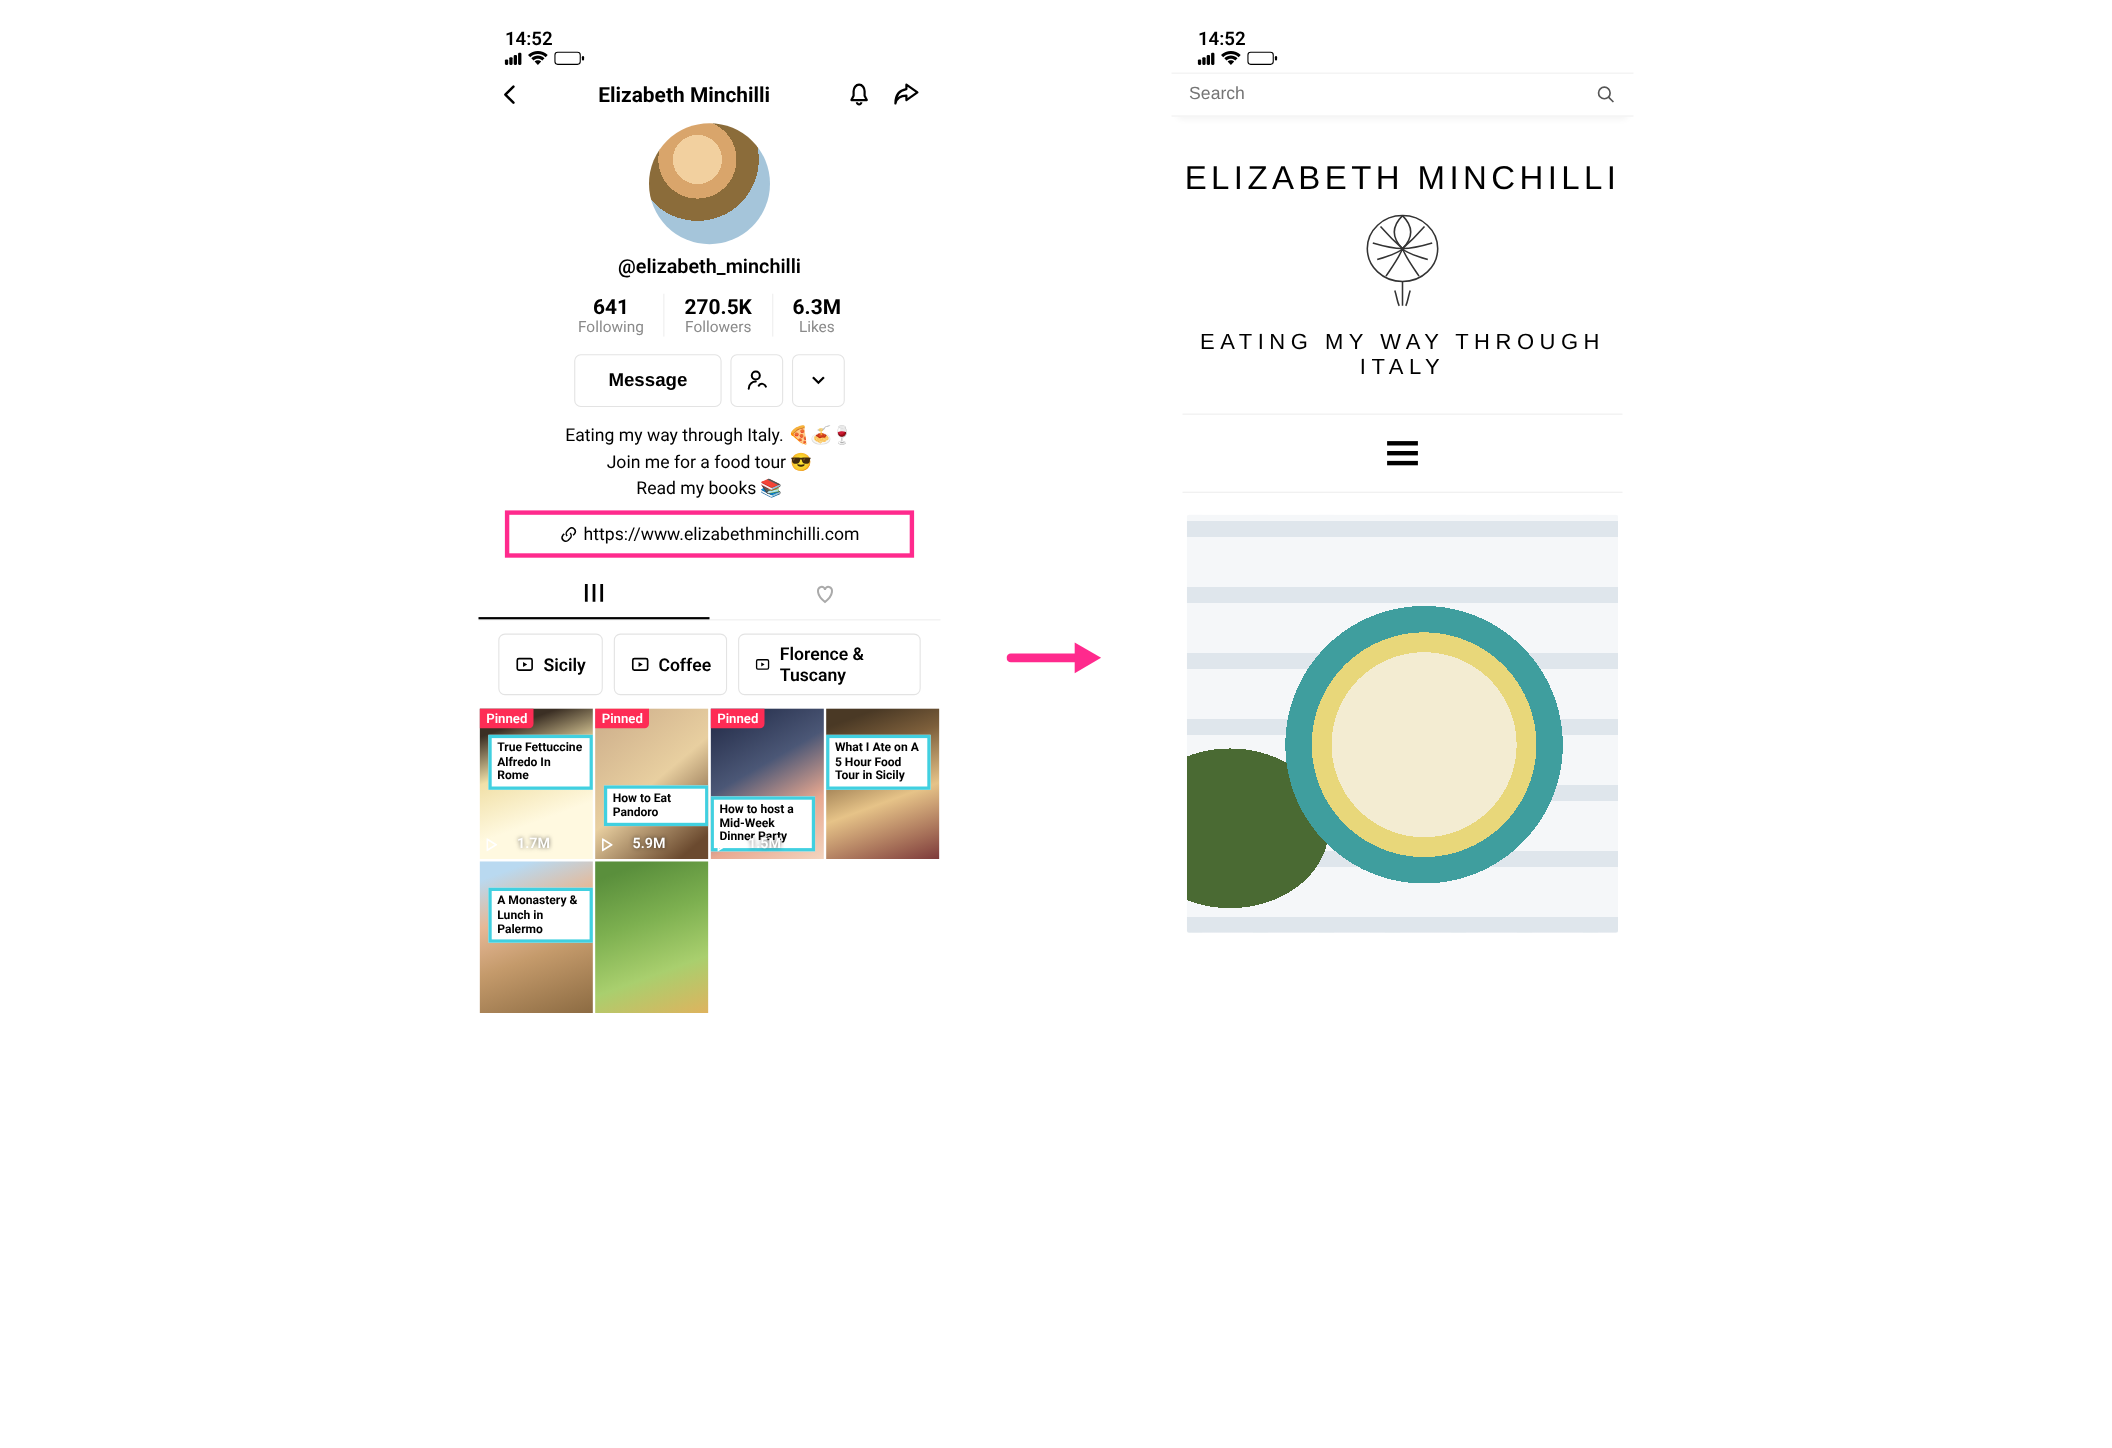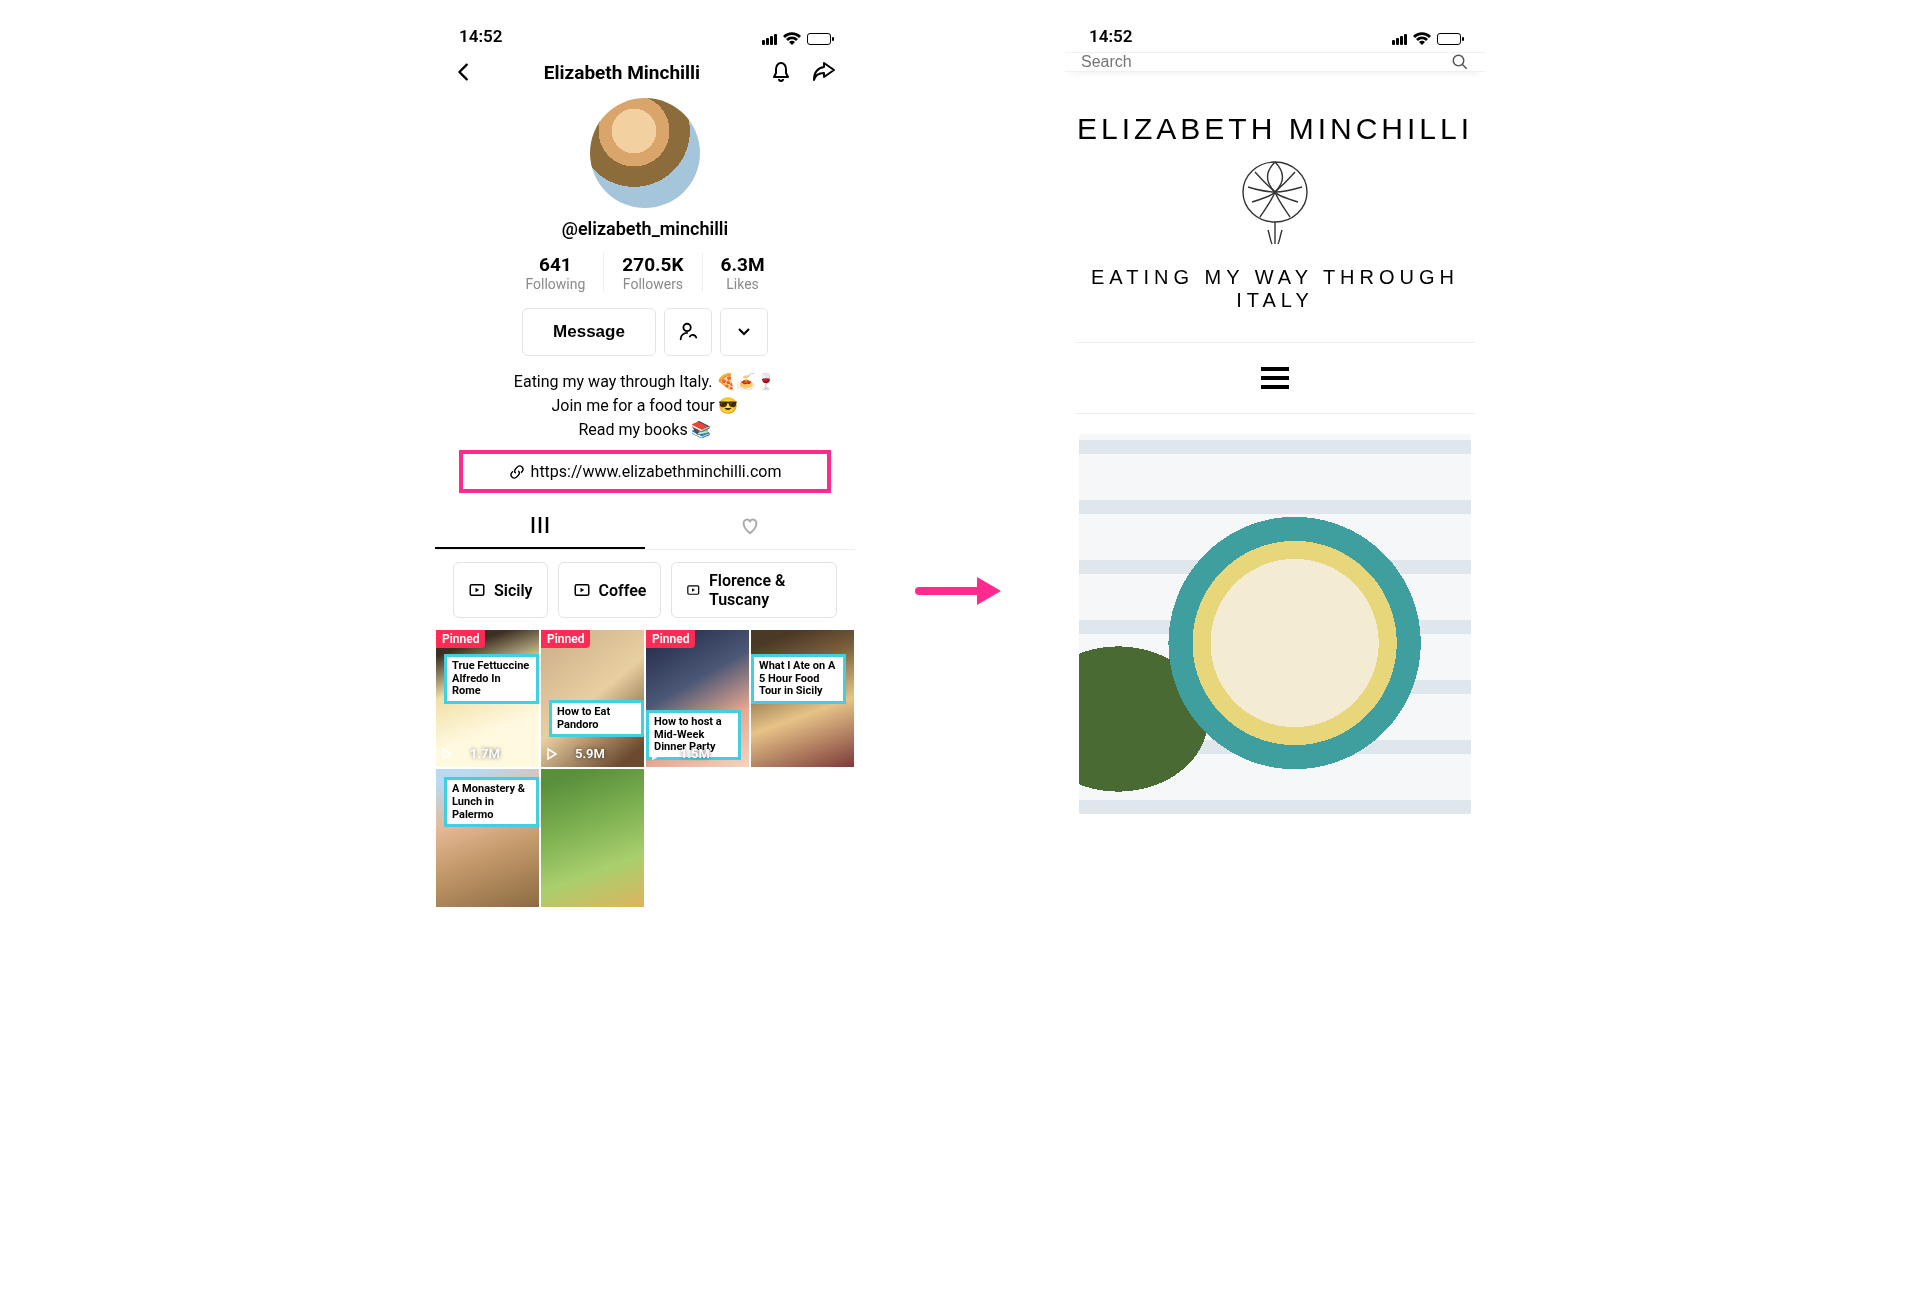--- a/index.html
+++ b/index.html
@@ -14,24 +14,25 @@
   }
   .phone {
     width: 420px;
     background: #fff;
     position: relative;
   }
   
   .status-bar {
     display: flex;
     justify-content: space-between;
-    align-items: flex-end;
+    align-items: flex-start;
     padding: 6px 24px;
     font-weight: 600;
     font-size: 17px;
+    flex-direction: column;
   }
   .status-icons { display: flex; gap: 6px; align-items: center; }
   .signal-icon { display: flex; gap: 1px; align-items: flex-end; }
   .signal-bar { width: 3px; background: #000; border-radius: 1px; }
   .signal-bar.b1 { height: 5px; }
   .signal-bar.b2 { height: 7px; }
   .signal-bar.b3 { height: 9px; }
   .signal-bar.b4 { height: 11px; }
   .battery {
     width: 24px; height: 12px;
@@ -211,21 +212,21 @@
   .browser-header {
     display: flex;
     align-items: center;
     gap: 14px;
     padding: 8px 16px;
   }
   .browser-title { font-weight: 700; font-size: 19px; flex: 1; }
   .search-bar {
     display: flex;
     align-items: center;
-    padding: 0 16px;
+    padding: 10px 16px;
     border-top: 1px solid #f0f0f0;
     border-bottom: 1px solid #f0f0f0;
     background: #fff;
     box-shadow: 0 8px 6px -6px rgba(0,0,0,.05);
   }
   .search-bar input {
     border: none;
     flex: 1;
     font-size: 16px;
     outline: none;
@@ -422,21 +423,21 @@
           </svg>
           <span>1.5M</span>
         </div>
     </div>
     <div class="tile">
       <div class="tile-bg bg4"></div>
       <div class="caption" style="top:24px;right:8px">What I Ate on A 5 Hour Food Tour in Sicily</div>
     </div>
     <div class="tile">
       <div class="tile-bg bg5"></div>
-      <div class="caption" style="top:8px;left:8px">A Monastery &amp; Lunch in Palermo</div>
+      <div class="caption" style="top:24px;left:8px">A Monastery &amp; Lunch in Palermo</div>
     </div>
     <div class="tile">
       <div class="tile-bg bg6"></div>
     </div>
   </div>
 </div>
 
 <div class="arrow-between">
   <svg width="90" height="36" viewBox="0 0 90 36">
     <line x1="4" y1="18" x2="70" y2="18" stroke="#ff2a8d" stroke-width="8" stroke-linecap="round"></line>

